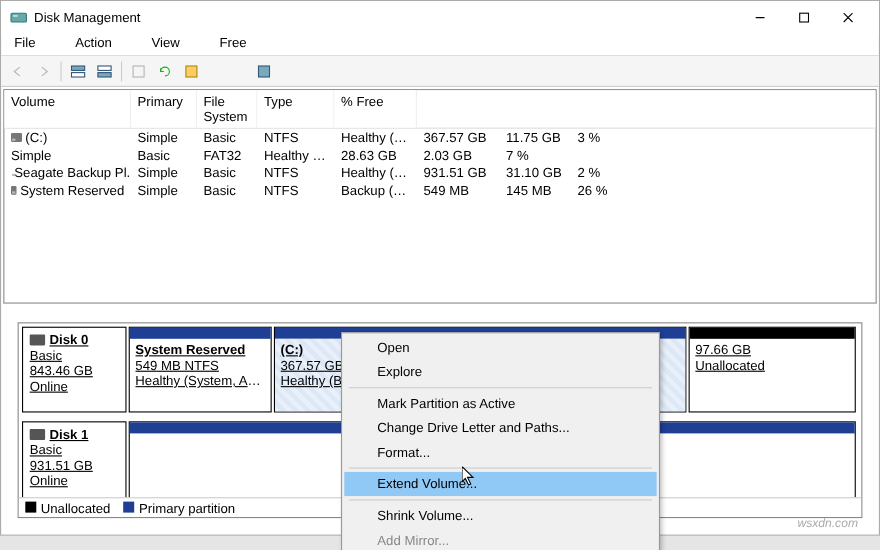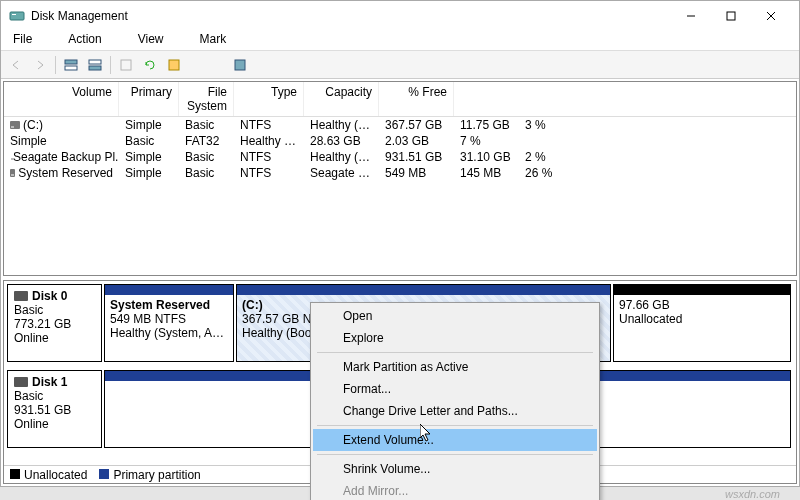--- a/index.html
+++ b/index.html
@@ -11,27 +11,27 @@
 .titlebar .win-btn { width: 40px; height: 28px; display: flex; align-items: center; justify-content: center; color: #333; }
 .menubar { display: flex; height: 20px; padding: 0 4px; gap: 20px; border-bottom: 1px solid #ddd; }
 .menubar .menu { padding: 1px 8px; }
 .toolbar { display: flex; align-items: center; height: 28px; padding: 2px 4px; background: #f5f5f5; border-bottom: 1px solid #ccc; gap: 2px; }
 .toolbar .tbtn { width: 22px; height: 22px; display: flex; align-items: center; justify-content: center; opacity: 0.6; }
 .toolbar .tbtn.enabled { opacity: 1; }
 .toolbar .sep { width: 1px; height: 18px; background: #ccc; margin: 0 2px; }
 .content { flex: 1; display: flex; flex-direction: column; overflow: hidden; }
 .vol-list { background: #fff; border: 1px solid #888; margin: 2px; height: 195px; overflow: hidden; }
 .vol-head, .vol-row { display: grid; grid-template-columns: 115px 60px 55px 70px 75px 75px 65px 60px; }
-.vol-head { background: #fff; border-bottom: 1px solid #ddd; text-align: right; }
+.vol-head { background: #fff; border-bottom: 1px solid #ddd; }
 .vol-head .cell { padding: 3px 6px; border-right: 1px solid #eee; font-weight: normal; background: #fff; }
 .vol-row .cell { padding: 1px 6px; white-space: nowrap; overflow: hidden; text-overflow: ellipsis; }
 .vol-row .with-icon { display: flex; align-items: center; gap: 3px; }
 .drive-icon { display: inline-block; width: 10px; height: 8px; background: #777; border-radius: 1px; position: relative; }
 .drive-icon::after { content: ''; position: absolute; bottom: 1px; left: 1px; width: 3px; height: 2px; background: #bbb; }
-.gfx-pane { flex: 1; background: #fff; margin: 2px; border: 1px solid #888; overflow: hidden; padding: 3px; position: relative; }
+.gfx-pane { flex: 1; background: #fff; margin: 15px; border: 1px solid #888; overflow: hidden; padding: 3px; position: relative; text-decoration: underline; }
 .disk-block { display: flex; border: 0; margin-bottom: 8px; height: 78px; }
 .disk-info { width: 95px; border: 1px solid #000; padding: 4px 6px; background: #fff; display: flex; flex-direction: column; }
 .disk-info .dname { font-weight: bold; display: flex; align-items: center; gap: 4px; }
 .hdd-icon { width: 14px; height: 10px; background: #555; border-radius: 1px; display: inline-block; }
 .disk-parts { flex: 1; display: flex; margin-left: 2px; }
 .part { border: 1px solid #000; display: flex; flex-direction: column; margin-right: 2px; }
 .part-bar { height: 10px; flex-shrink: 0; }
 .part-body { padding: 3px 5px; flex: 1; overflow: hidden; }
 .part-body .pname { font-weight: bold; white-space: nowrap; overflow: hidden; text-overflow: ellipsis; }
 .part-body .pinfo { white-space: nowrap; overflow: hidden; text-overflow: ellipsis; }
@@ -39,21 +39,21 @@
 .bar-blue { background: #1f3f94; }
 .bar-black { background: #000; }
 .legend { position: absolute; bottom: 0; left: 0; right: 0; height: 18px; border-top: 1px solid #ccc; display: flex; align-items: center; padding: 0 6px; gap: 12px; background: #fff; }
 .legend .sq { width: 10px; height: 10px; display: inline-block; margin-right: 4px; }
 .ctx-menu { position: absolute; top: 302px; left: 310px; width: 290px; background: #f0f0f0; border: 1px solid #999; box-shadow: 2px 2px 4px rgba(0,0,0,0.25); z-index: 100; padding: 2px; }
 .ctx-item { padding: 4px 20px 4px 30px; white-space: nowrap; }
 .ctx-item.disabled { color: #888; }
 .ctx-item.hl { background: #90c8f6; }
 .ctx-sep { height: 1px; background: #ccc; margin: 3px 4px; }
 .cursor { position: absolute; top: 424px; left: 420px; z-index: 200; pointer-events: none; }
-.watermark { position: absolute; bottom: 0; right: 20px; color: #aaa; font-size: 11px; font-style: italic; z-index: 50; }
+.watermark { position: absolute; bottom: 18px; right: 20px; color: #aaa; font-size: 11px; font-style: italic; z-index: 50; }
 </style>
 </head>
 <body>
 
 <div class="window">
 
   <div class="titlebar">
     <span class="app-icon">
       <svg width="16" height="16" viewBox="0 0 16 16">
           <rect x="1" y="4" width="14" height="8" rx="1" fill="#6aa" stroke="#377"></rect>
@@ -76,21 +76,21 @@
           <line x1="1" y1="1" x2="9" y2="9" stroke="#000"></line>
           <line x1="9" y1="1" x2="1" y2="9" stroke="#000"></line>
         </svg>
       </div>
   </div>
 
   <div class="menubar">
     <div class="menu">File</div>
     <div class="menu">Action</div>
     <div class="menu">View</div>
-    <div class="menu">Mark</div>
+    <div class="menu">Free</div>
   </div>
 
   <div class="toolbar">
     <div class="tbtn">
         <svg width="14" height="14">
           <path d="M9 3 L4 7 L9 11" fill="none" stroke="#888"></path>
         </svg>
       </div>
     <div class="tbtn">
         <svg width="14" height="14">
@@ -136,21 +136,20 @@
   </div>
 
   <div class="content">
 
     <div class="vol-list">
       <div class="vol-head">
         <div class="cell">Volume</div>
         <div class="cell">Primary</div>
         <div class="cell">File System</div>
         <div class="cell">Type</div>
-        <div class="cell">Capacity</div>
         <div class="cell">% Free</div>
       </div>
       <div id="vol-rows">
           <div class="vol-row">
             <div class="cell with-icon">
               <span class="drive-icon"></span>
               <span>(C:)</span>
             </div>
             <div class="cell">Simple</div>
             <div class="cell">Basic</div>
@@ -183,38 +182,38 @@
             <div class="cell">2 %</div>
           </div>
           <div class="vol-row">
             <div class="cell with-icon">
               <span class="drive-icon"></span>
               <span>System Reserved</span>
             </div>
             <div class="cell">Simple</div>
             <div class="cell">Basic</div>
             <div class="cell">NTFS</div>
-            <div class="cell">Seagate (S...</div>
+            <div class="cell">Backup (S...</div>
             <div class="cell">549 MB</div>
             <div class="cell">145 MB</div>
             <div class="cell">26 %</div>
           </div>
         </div>
     </div>
 
     <div class="gfx-pane">
 
       <div class="disk-block">
         <div class="disk-info">
           <div class="dname">
               <span class="hdd-icon"></span>
               <span>Disk 0</span>
             </div>
           <div>Basic</div>
-          <div>773.21 GB</div>
+          <div>843.46 GB</div>
           <div>Online</div>
         </div>
         <div class="disk-parts">
           <div class="part" style="width:130px">
             <div class="part-bar bar-blue"></div>
             <div class="part-body">
               <div class="pname">System Reserved</div>
               <div class="pinfo">549 MB NTFS</div>
               <div class="pinfo">Healthy (System, Active, Primary Partition)</div>
             </div>
@@ -262,22 +261,22 @@
     </div>
 
   </div>
 </div>
 
 <div class="ctx-menu">
   <div class="ctx-item">Open</div>
   <div class="ctx-item">Explore</div>
   <div class="ctx-sep"></div>
   <div class="ctx-item">Mark Partition as Active</div>
+  <div class="ctx-item">Change Drive Letter and Paths...</div>
   <div class="ctx-item">Format...</div>
-  <div class="ctx-item">Change Drive Letter and Paths...</div>
   <div class="ctx-sep"></div>
   <div class="ctx-item hl">Extend Volume...</div>
   <div class="ctx-sep"></div>
   <div class="ctx-item">Shrink Volume...</div>
   <div class="ctx-item disabled">Add Mirror...</div>
 
 </div>
 
 <svg class="cursor" width="16" height="20" viewBox="0 0 16 20">
     <path d="M0 0 L0 14 L3 11 L6 17 L8 16 L5 10 L10 10 Z" fill="#fff" stroke="#000"></path>

